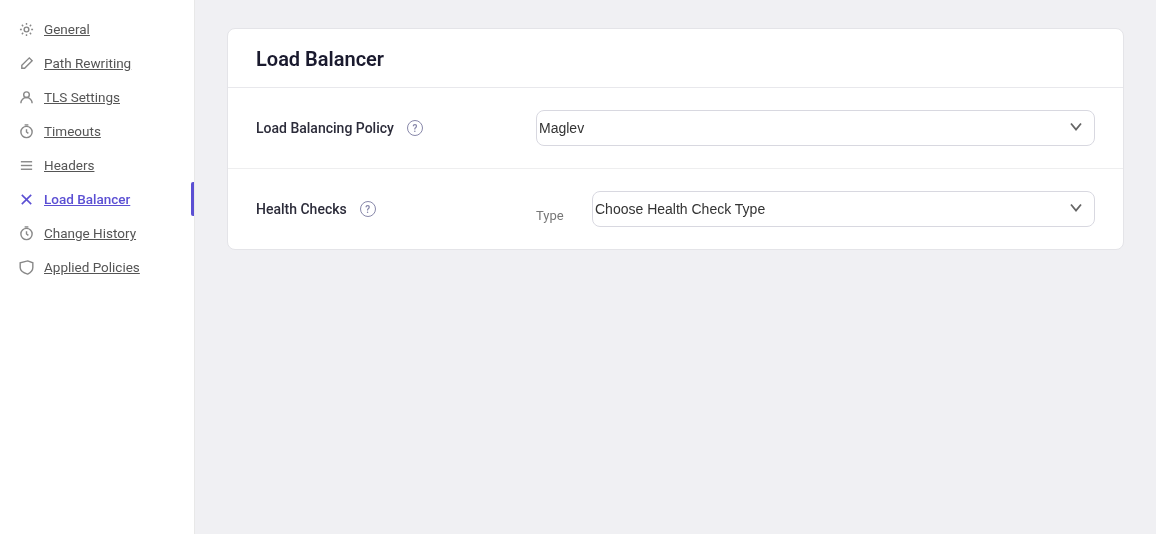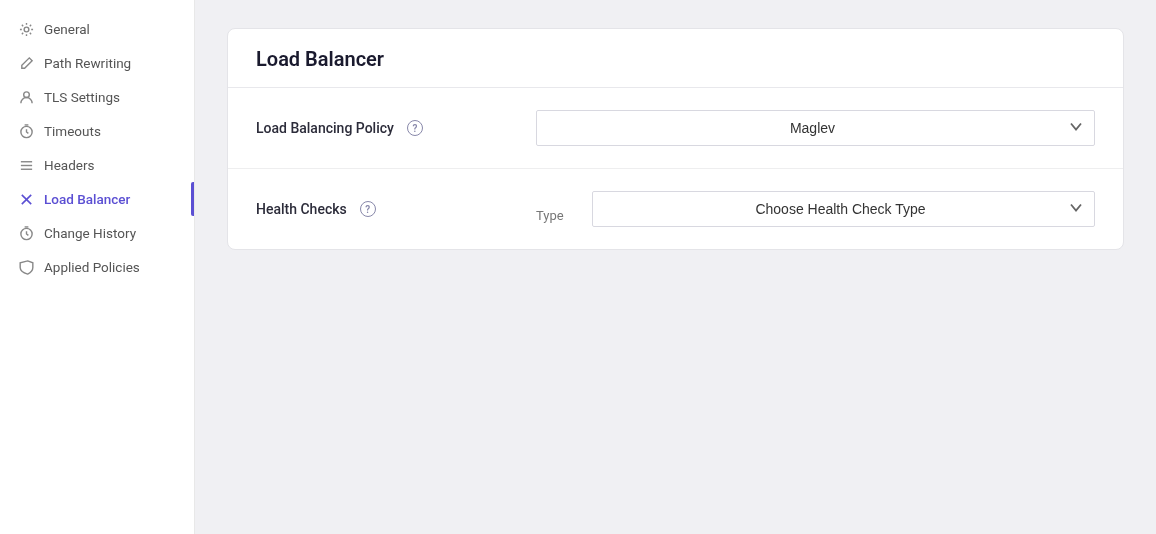--- a/index.html
+++ b/index.html
@@ -25,20 +25,21 @@
 
     .sidebar-item {
       display: flex;
       align-items: center;
       gap: 10px;
       padding: 9px 18px;
       font-size: 13.5px;
       color: #555;
       cursor: pointer;
       position: relative;
+      text-decoration: underline;
     }
 
     .sidebar-item.active {
       color: #5b4fd3;
       font-weight: 500;
     }
 
     .sidebar-item.active::after {
       content: '';
       position: absolute;
@@ -151,30 +152,29 @@
     }
 
     .select-wrapper {
       position: relative;
       flex: 1;
       max-width: 560px;
     }
 
     .select-control {
       width: 100%;
-      padding: 9px 36px 9px 30px;
+      padding: 9px 36px 9px 2px;
       border: 1px solid #d8d8e0;
-      border-radius: 2px;
+      border-radius: 8px;
       font-size: 14px;
       color: #333;
       background: #fff;
       appearance: none;
       cursor: pointer;
       outline: none;
-      text-align: center;
     }
 
     .select-arrow {
       position: absolute;
       right: 12px;
       top: 50%;
       transform: translateY(-50%);
       pointer-events: none;
       color: #666;
     }

